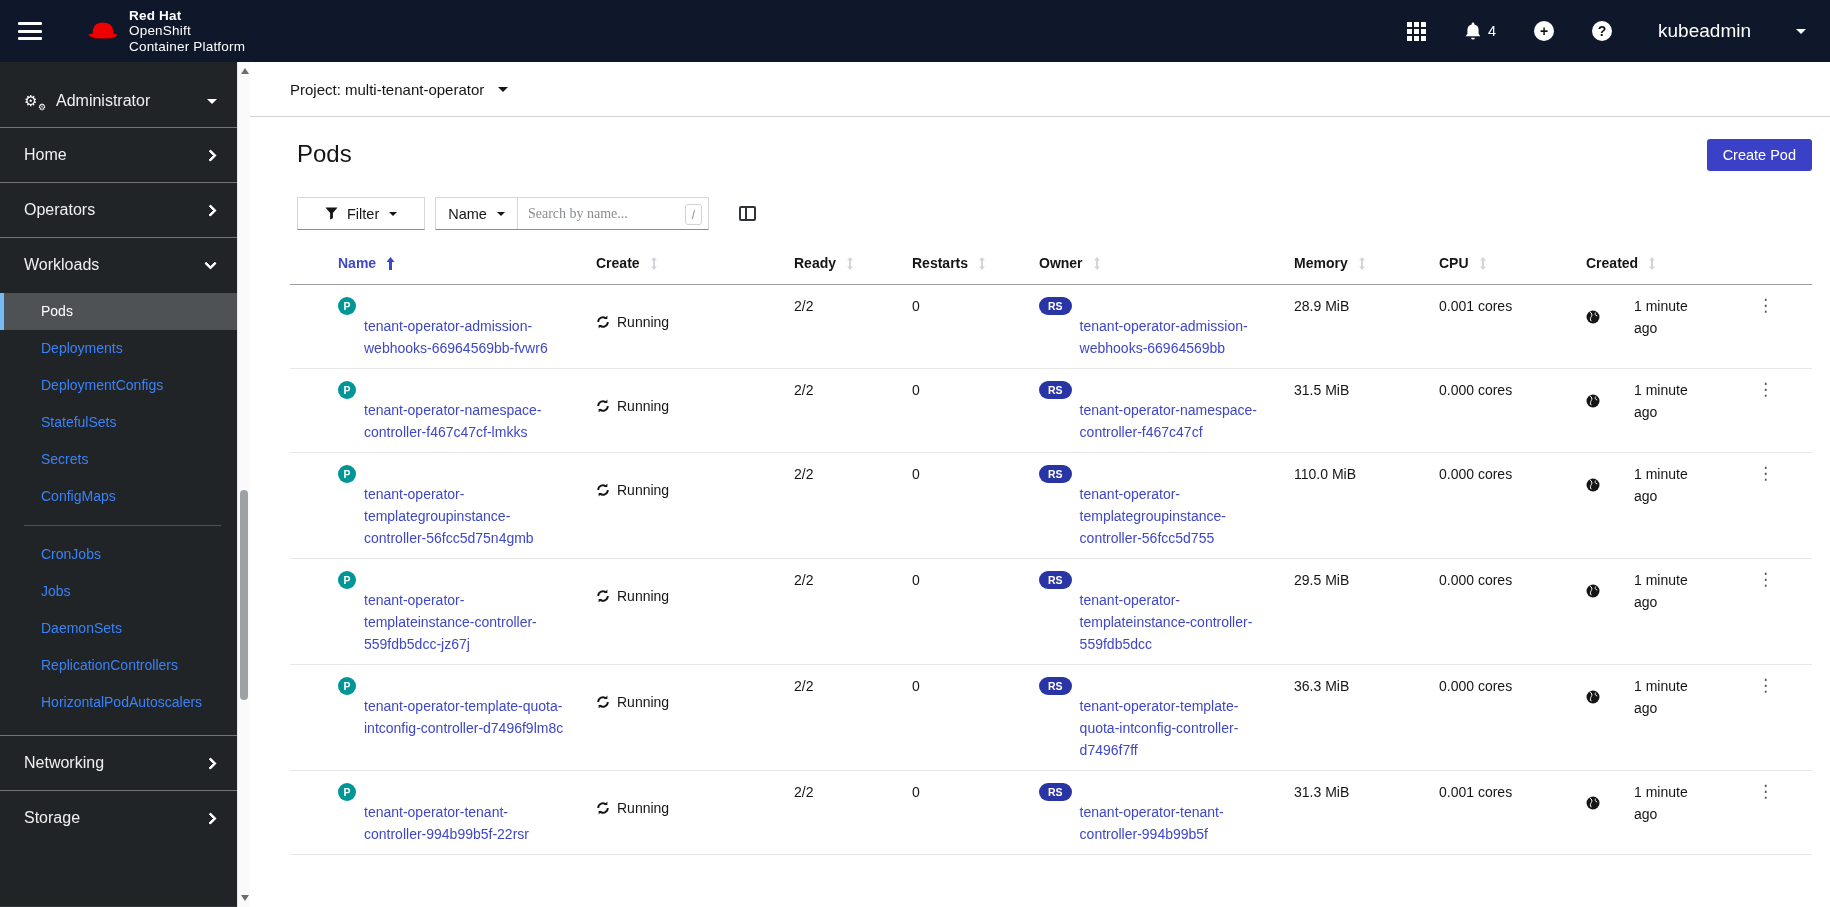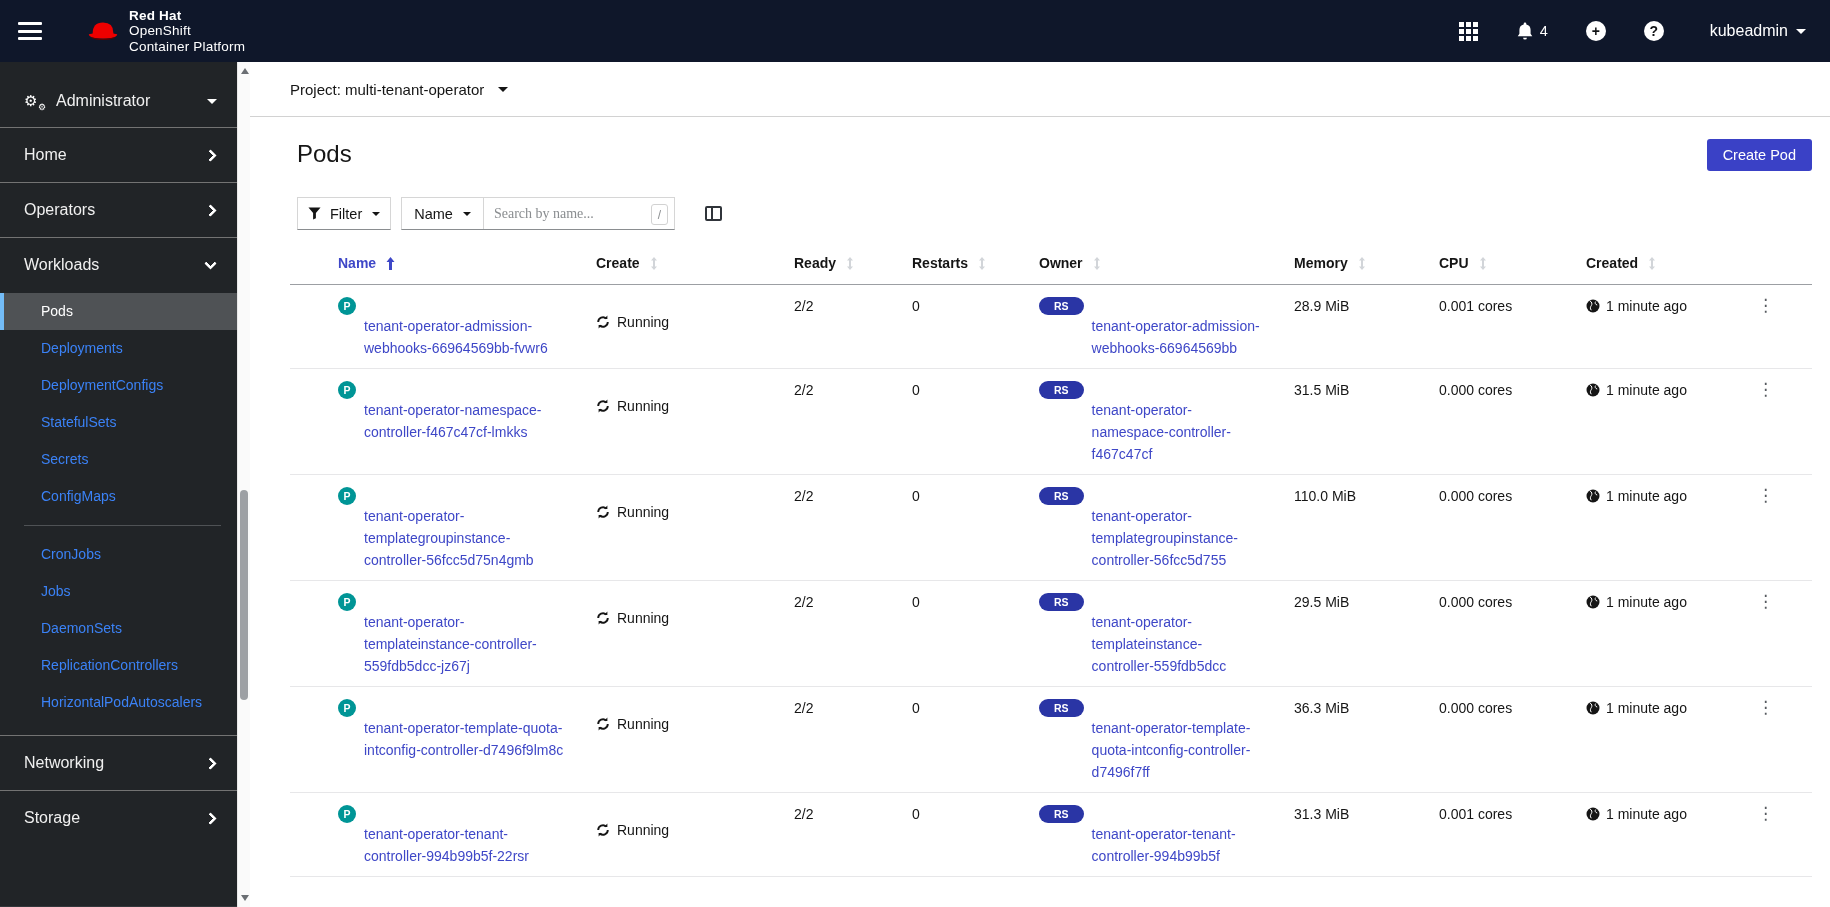--- a/index.html
+++ b/index.html
@@ -21,21 +21,21 @@
   .brand svg{ margin-right:9px; }
   .brand-text{ display:flex; flex-direction:column; color:#fff; text-align:left;
     font-size:13.5px; line-height:15.5px; letter-spacing:.2px;}
   .brand-text .b1{ font-weight:700; }
   .mast-right{ margin-left:auto; display:flex; align-items:center; color:#fff; }
   .mast-btn{ background:none; border:none; cursor:pointer; color:#fff; display:flex;
     align-items:center; margin-left:38px; }
   .bell-count{ font-size:14.5px; color:#fff; margin-left:6px; }
   .circle-glyph{ width:20px; height:20px; border-radius:50%; background:#fff; color:#101214;
     font-size:14px; font-weight:700; display:flex; align-items:center; justify-content:center; }
-  .user-btn{ font-size:16px; margin-left:46px;}
+  .user-btn{ font-size:19px; margin-left:46px;gap:37px;}
   .caret-down{ width:0; height:0; border-left:5px solid transparent; border-right:5px solid transparent;
     border-top:5px solid #fff; display:inline-block; margin-left:8px;}
 
   
   .body-row{ flex:1; display:flex; min-height:0; }
 
   
   .sidebar{ width:237px; background:#212427; color:#f0f0f0; flex:none; display:flex; flex-direction:column; }
   .perspective{ display:flex; align-items:center; padding:30px 20px 17px 24px; background:none;
     border:none; color:#f0f0f0; font-size:16px; cursor:pointer; width:100%; text-align:left;}
@@ -78,21 +78,21 @@
   .content{ padding:22px 18px 0 40px; flex:1; display:flex; flex-direction:column; min-height:0;}
   .page-head{ display:flex; align-items:flex-start; justify-content:space-between; padding:0 0 0 7px;}
   .page-title{ font-size:24px; font-weight:500; color:#151515; line-height:30px;}
   .create-btn{ background:var(--primary); color:#fff; border:none; border-radius:3px;
     font-size:14.5px; padding:8px 16px; cursor:pointer; font-family:inherit;}
 
   
   .toolbar{ display:flex; align-items:center; margin:26px 0 0 7px; }
   .ctl{ height:33px; background:#fff; border:1px solid #d6d6d6; border-bottom-color:#8a8d90;
     display:flex; align-items:center; font-size:14.5px; color:#151515;}
-  .filter-box{ padding:0 10px; margin-right:10px; cursor:pointer; background:none; font-family:inherit;justify-content:flex-end;}
+  .filter-box{ padding:0 27px; margin-right:10px; cursor:pointer; background:none; font-family:inherit;justify-content:flex-end;}
   .funnel{ margin-right:9px; display:flex;}
   .ctl .caret-dark{ width:0; height:0; border-left:4.5px solid transparent;
     border-right:4.5px solid transparent; border-top:4.5px solid #151515; margin-left:10px;}
   .search-group{ display:flex; align-items:stretch; }
   .attr-dd{ padding:0 12px; border-right:1px solid #d6d6d6; display:flex; align-items:center;
     cursor:pointer; background:none; border-top:none; border-left:none; border-bottom:none;
     font-family:inherit; font-size:14.5px; color:#151515;}
   .search-wrap{ position:relative; display:flex; align-items:center;}
   .search-input{ border:none; outline:none; width:190px; height:100%; padding:0 30px 0 10px;
     font-size:14px; color:#151515; font-family:Liberation Serif, serif;}
@@ -111,26 +111,26 @@
     display:flex; align-items:center; padding:0;}
   .col-head.sorted span{ color:var(--link); }
   .sort-ico{ margin-left:10px; display:flex; }
   .pods-table td{ font-size:14px; color:#151515; padding:10px 16px 9px; vertical-align:top;
     border-bottom:1px solid #e7e7e9; line-height:22px;}
   .pods-table td:first-child{ padding-left:48px; }
   .cell-flex{ display:flex; align-items:flex-start; }
   .badge{ flex:none; height:18px; border-radius:9px; color:#fff; font-size:10.5px; font-weight:700;
     display:flex; align-items:center; justify-content:center; margin:2px 8px 0 0;}
   .badge-p{ width:18px; background:var(--pod-badge); }
-  .badge-rs{ padding:0 15px; background:var(--rs-badge); }
+  .badge-rs{ padding:0 9px; background:var(--rs-badge); }
   a.res-link{ color:var(--link); text-decoration:none; max-width:200px; display:inline-block;
     overflow-wrap:break-word; cursor:pointer;margin-top:20px;}
   .status-flex{ display:flex; align-items:center;margin-top:16px; }
   .status-flex svg{ margin-right:7px; flex:none;}
-  .created-flex{ display:flex; align-items:center;}
+  .created-flex{ display:flex; align-items:center;gap:28px;}
   .created-flex svg{ margin-right:6px; flex:none;}
   .kebab-td{ text-align:right; padding-right:38px !important;}
   .kebab{ background:none; border:none; color:#55595e; font-size:17px; line-height:14px;
     cursor:pointer; letter-spacing:0; font-family:"DejaVu Sans",sans-serif;}
 </style>
 </head>
 <body>
 
 <div class="app">
 

